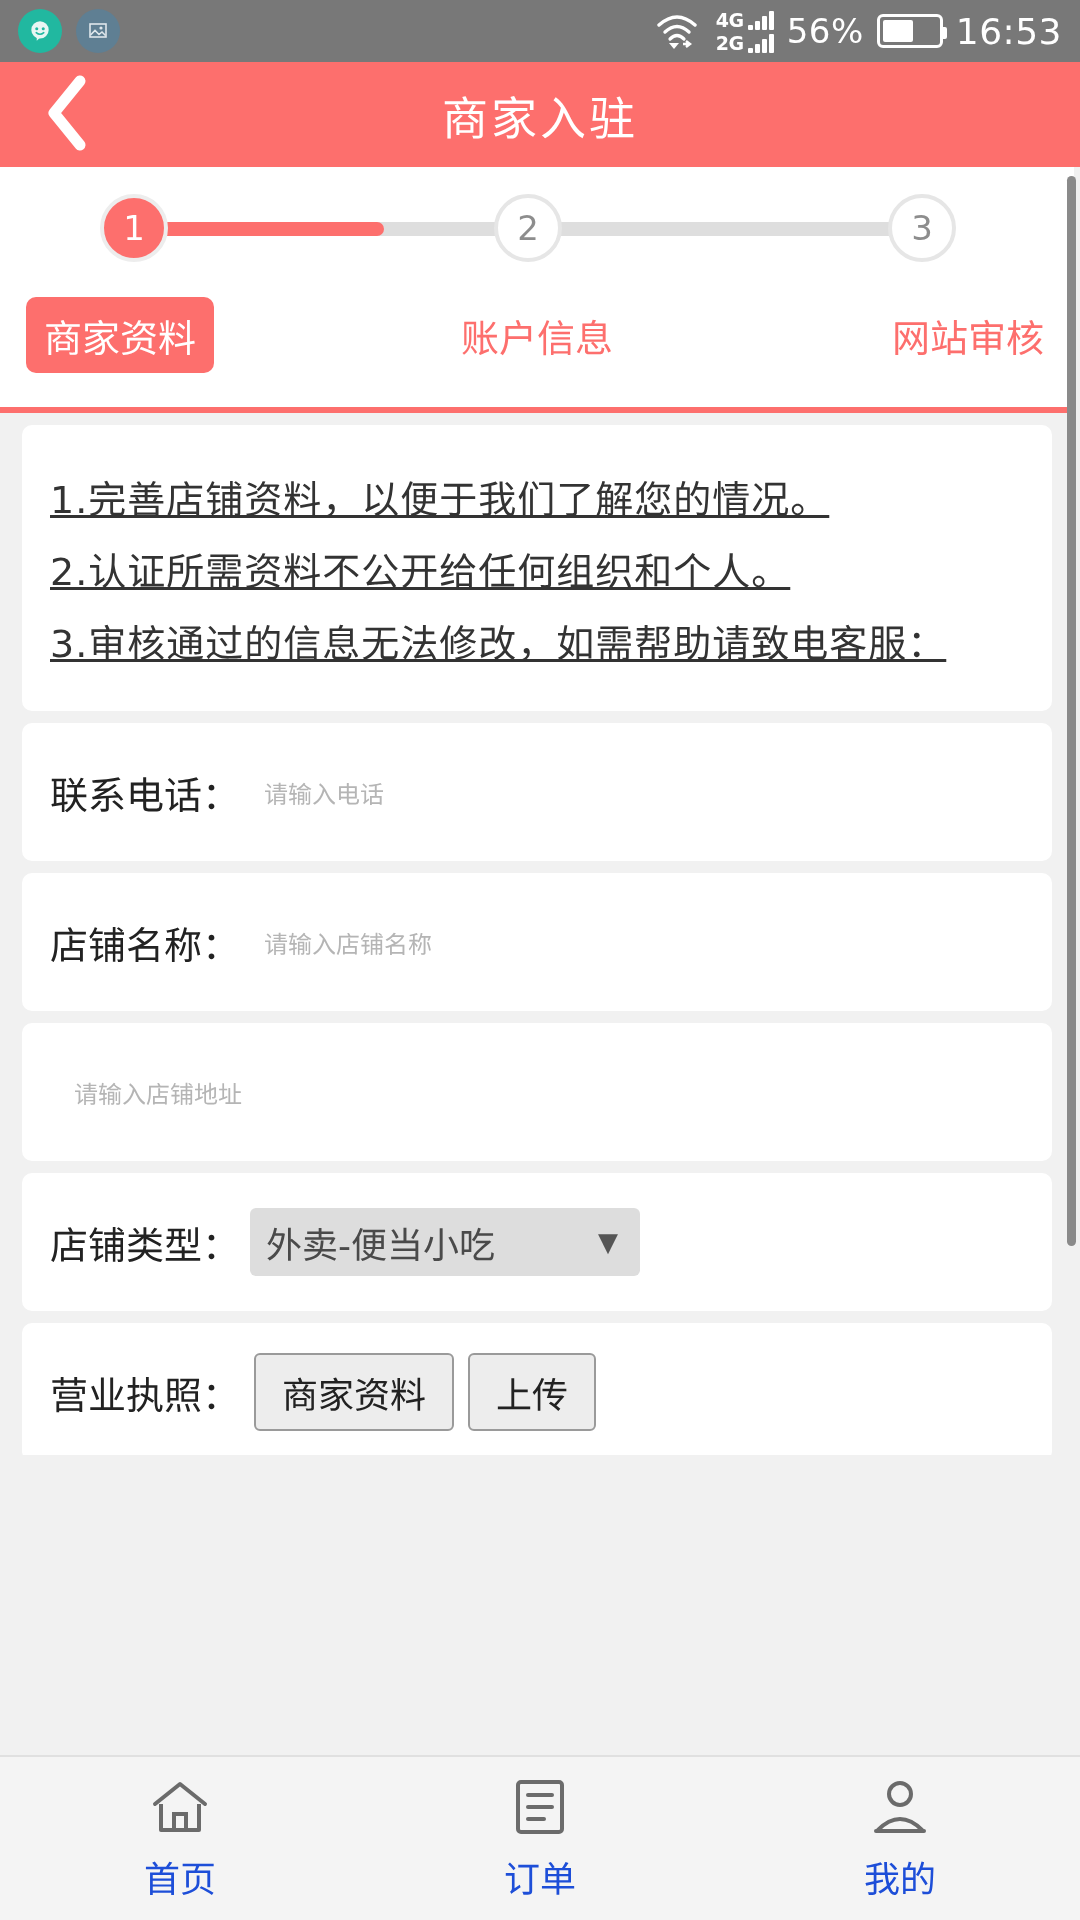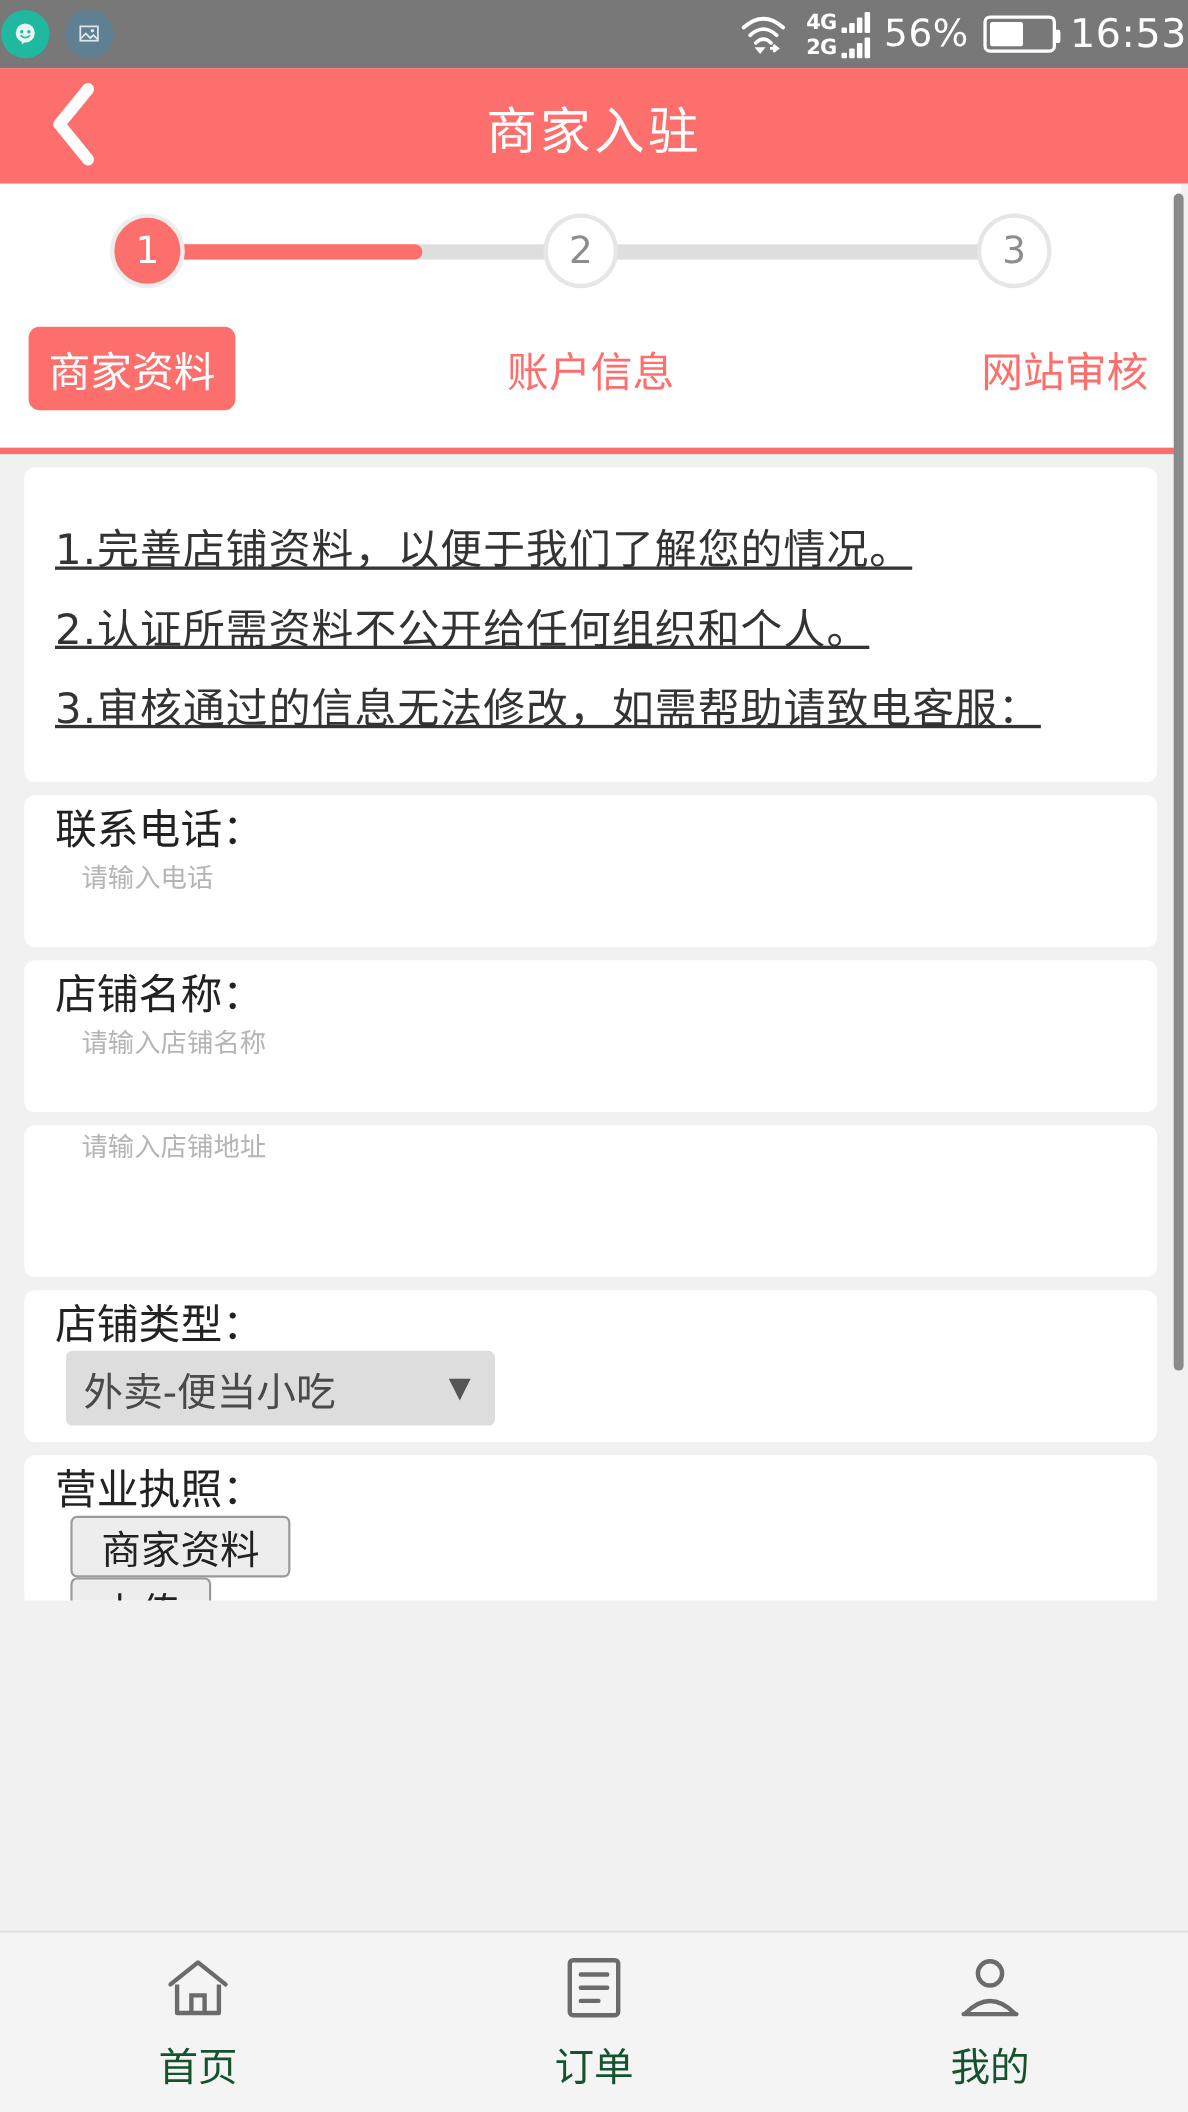--- a/index.html
+++ b/index.html
@@ -7,21 +7,21 @@
     width:1080px; height:1920px;
     font-family:"DejaVu Sans","Liberation Sans",sans-serif;
     background:#efefef; overflow:hidden;
   }
   .phone { position:relative; width:1080px; height:1920px; background:#f1f1f1; }
 
   
   .statusbar {
     position:absolute; top:0; left:0; width:1080px; height:62px;
     background:#787878; display:flex; align-items:center;
-    padding:0 1px; color:#ffffff;
+    padding:0 18px; color:#ffffff;
   }
   .sb-left { display:flex; align-items:center; gap:14px; }
   .sb-icon { width:44px; height:44px; border-radius:50%; display:flex; align-items:center; justify-content:center; }
   .sb-icon.chat { background:#21b8a0; }
   .sb-icon.shot { background:#5f7f93; }
   .sb-right { margin-left:auto; display:flex; align-items:center; gap:13px; }
   .wifi-wrap { display:flex; align-items:flex-end; }
   .sig-group { display:flex; flex-direction:column; justify-content:center; gap:3px; margin-left:2px; }
   .sig-row { display:flex; align-items:flex-end; gap:4px; }
   .sig-label { font-size:19px; font-weight:bold; line-height:1; letter-spacing:-0.5px; }
@@ -70,21 +70,21 @@
   .divider { position:absolute; top:407px; left:0; width:1080px; height:6px; background:#fd6f6d; }
 
   
   .content { position:absolute; top:413px; left:0; width:1074px; height:1042px; background:#f1f1f1; overflow:hidden; }
   .card { background:#ffffff; border-radius:10px; margin:12px 22px; padding:0 28px; }
 
   .notice { padding:34px 28px 38px 28px; }
   .notice p { font-size:38px; color:#333333; line-height:1.0; margin:22px 0 34px 0; letter-spacing:1px;text-decoration:underline; }
   .notice p:last-child { margin-bottom:10px; }
 
-  .field { height:138px; display:flex; align-items:flex-start;flex-direction:column; }
+  .field { height:138px; display:flex; align-items:center; }
   .field-label { font-size:38px; color:#222222; white-space:nowrap; }
   .field-input { font-size:24px; color:#b5b5b5; margin-left:24px; }
 
   .select-box {
     margin-left:10px; width:390px; height:68px; background:#dddddd;
     border-radius:6px; display:flex; align-items:center;
     padding:0 16px; font-size:36px; color:#4a4a4a; position:relative;
   }
   .caret { position:absolute; right:22px; font-size:26px; color:#555; }
 
@@ -97,21 +97,21 @@
   
   .scrollbar { position:absolute; top:176px; right:4px; width:9px; height:1070px; background:#8a8a8a; border-radius:5px; }
   .content-edge { position:absolute; top:167px; right:0; width:6px; height:1288px; background:#f1f1f1; }
 
   
   .bottomnav {
     position:absolute; bottom:0; left:0; width:1080px; height:165px;
     background:#f4f4f4; border-top:2px solid #e0e0e0; display:flex;
   }
   .nav-item { flex:1; display:flex; flex-direction:column; align-items:center; justify-content:center; gap:8px; }
-  .nav-label { font-size:36px; color:#14532d; }
+  .nav-label { font-size:36px; color:#1d4ed8; }
 </style>
 </head>
 <body>
 
 <div class="phone">
 
   <div class="statusbar">
     <div class="sb-left">
       <div class="sb-icon chat">
         <svg width="26" height="26" viewBox="0 0 24 24">

